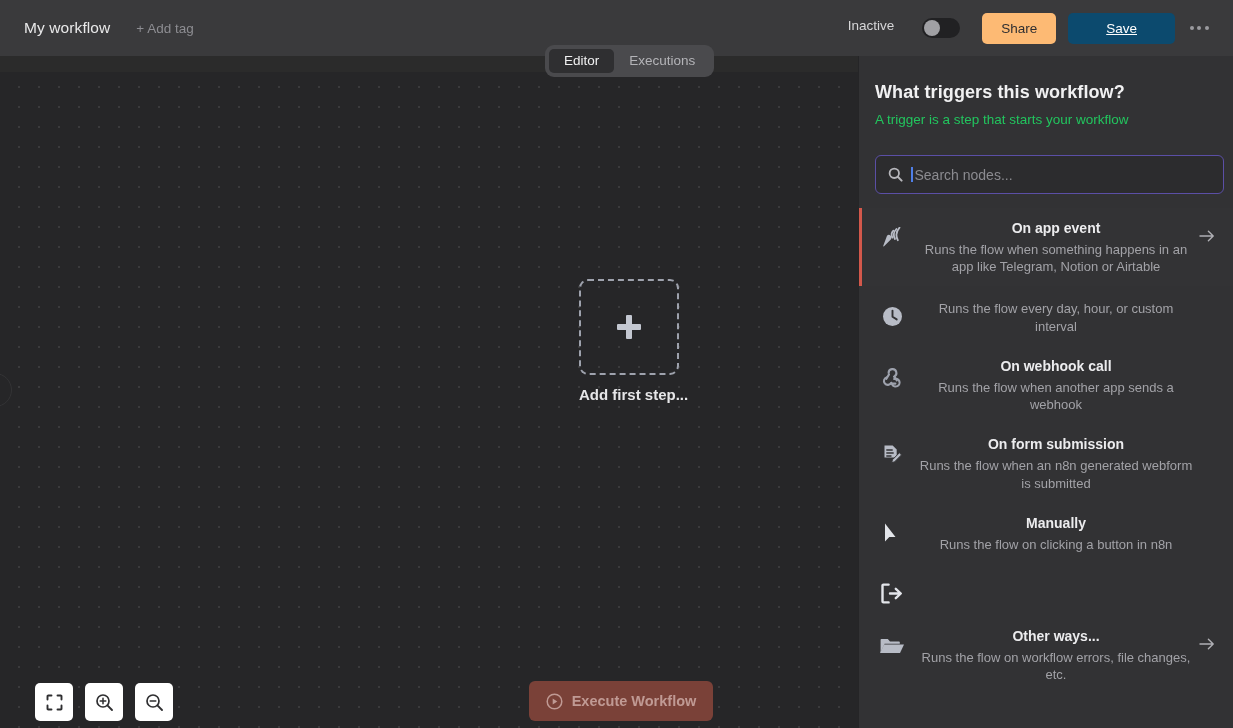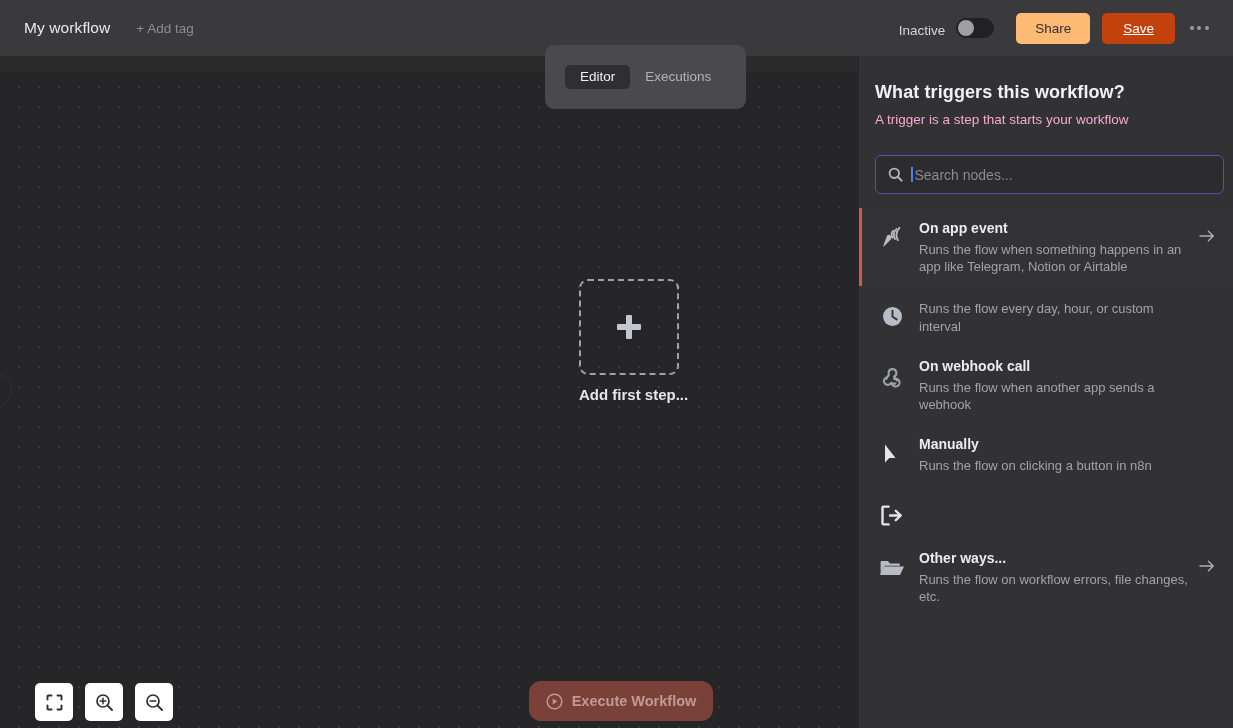--- a/index.html
+++ b/index.html
@@ -34,21 +34,21 @@
     color: #8d8d92;
     font-size: 13.5px;
     cursor: pointer;
   }
   .header-right {
     margin-left: auto;
     display: flex; align-items: center;
     padding-right: 16px;
   }
   .active-state {
-    display: flex; align-items: flex-end; gap: 11px;
+    display: flex; align-items: flex-start; gap: 28px;
     margin-right: 22px;
   }
   .active-label { color: #d6d6d8; font-size: 13.5px; }
   .toggle {
     position: relative;
     width: 38px; height: 20px;
     border-radius: 10px;
     background: #212123;
     cursor: pointer;
     flex-shrink: 0;
@@ -65,22 +65,22 @@
     font-size: 13.5px;
     border-radius: 5px;
   }
   .btn-share {
     background: #fdba74; color: #2f2f31;
     padding: 0 19px; height: 31px;
     margin-right: 12px;
     font-weight: 400;
   }
   .btn-save {
-    background: #c2410c; color: #ffffff;
-    padding: 0 21px; height: 31px;
+    background: #0c4a6e; color: #ffffff;
+    padding: 0 38px; height: 31px;
     font-weight: 400;
     text-decoration: underline;
   }
   .more-btn {
     width: 36px; height: 32px;
     display: flex; align-items: center; justify-content: center;
     gap: 3.5px;
     cursor: pointer;
     margin-left: 6px;
   }
@@ -90,21 +90,21 @@
     display: block;
   }
 
   
   .tabs {
     position: absolute;
     top: 45px; left: 545px;
     display: flex;
     background: #4a4a4d;
     border-radius: 9px;
-    padding: 20px;
+    padding: 4px;
     z-index: 31;
   }
   .tab {
     padding: 4px 15px 5px;
     font-size: 13.5px;
     border-radius: 5px;
     cursor: pointer;
     color: #b4b4b8;
     white-space: nowrap;
   }
@@ -176,21 +176,21 @@
     display: flex; align-items: center; justify-content: center;
     cursor: pointer;
   }
 
   
   .execute-btn {
     position: absolute;
     left: 529px; bottom: 23px;
     width: 184px; height: 40px;
     background: #7a4138;
-    border-radius: 12px;
+    border-radius: 6px;
     display: flex; align-items: center; justify-content: center;
     gap: 9px;
     cursor: default;
     border: none;
   }
   .execute-btn .label {
     color: #c09a94;
     font-size: 14.5px;
     font-weight: 700;
   }
@@ -206,21 +206,21 @@
   }
   .panel-header { padding: 26px 24px 0 16px; }
   .panel-title {
     color: #f1f1f2;
     font-size: 18px;
     font-weight: 700;
     letter-spacing: .1px;
   }
   .panel-sub {
     margin-top: 9px;
-    color: #f9a8d4;
+    color: #22c55e;
     font-size: 13.5px;
   }
   .search-wrap {
     margin: 28px 9px 0 16px;
     height: 39px;
     background: #2c2c2e;
     border: 1px solid #5b4fa6;
     border-radius: 6px;
     display: flex; align-items: center;
     padding: 0 12px;
@@ -242,20 +242,21 @@
   .trigger-list {
     margin-top: 14px;
     position: relative;
   }
   .trigger-item {
     position: relative;
     display: flex;
     align-items: flex-start;
     padding: 11px 14px 11px 16px;
     cursor: pointer;
+    text-align: center;
   }
   .trigger-item.active { background: #333335; }
   .trigger-item.active::before {
     content: "";
     position: absolute;
     left: 0; top: 0; bottom: 0;
     width: 2.5px;
     background: #d3584b;
   }
   .t-icon {
@@ -424,20 +425,34 @@
             </g>
           </svg>
         </div>
         <div class="t-text">
           <div class="t-title">On webhook call</div>
           <div class="t-desc">Runs the flow when another app sends a webhook</div>
         </div>
         <div class="t-arrow hidden"></div>
       </div>
 
+      <div class="trigger-item">
+        <div class="t-icon">
+          <svg width="24" height="24" viewBox="0 0 24 24">
+            <path d="M4.5 2.6h8.2l4.0 4.0v8.0H4.5z" fill="#b8bcc6"></path>
+            <path d="M6.8 7.0h5.4M6.8 10.0h6.4M6.8 13.0h4.2" stroke="#323234" stroke-width="1.4" stroke-linecap="round"></path>
+            <path d="M19.4 9.8l2.1 2.1-7.0 7.0-2.8.7.7-2.8z" fill="#b8bcc6" stroke="#323234" stroke-width="1.0" stroke-linejoin="round"></path>
+          </svg>
+        </div>
+        <div class="t-text">
+          <div class="t-title">On form submission</div>
+          <div class="t-desc">Runs the flow when an n8n generated webform is submitted</div>
+        </div>
+        <div class="t-arrow hidden"></div>
+      </div>
 
       <div class="trigger-item">
         <div class="t-icon">
           <svg width="22" height="24" viewBox="0 0 22 24">
             <path d="M4.0 1.5v18.0l4.3-4.6h6.2z" fill="#e3e5ea"></path>
           </svg>
         </div>
         <div class="t-text">
           <div class="t-title">Manually</div>
           <div class="t-desc">Runs the flow on clicking a button in n8n</div>

